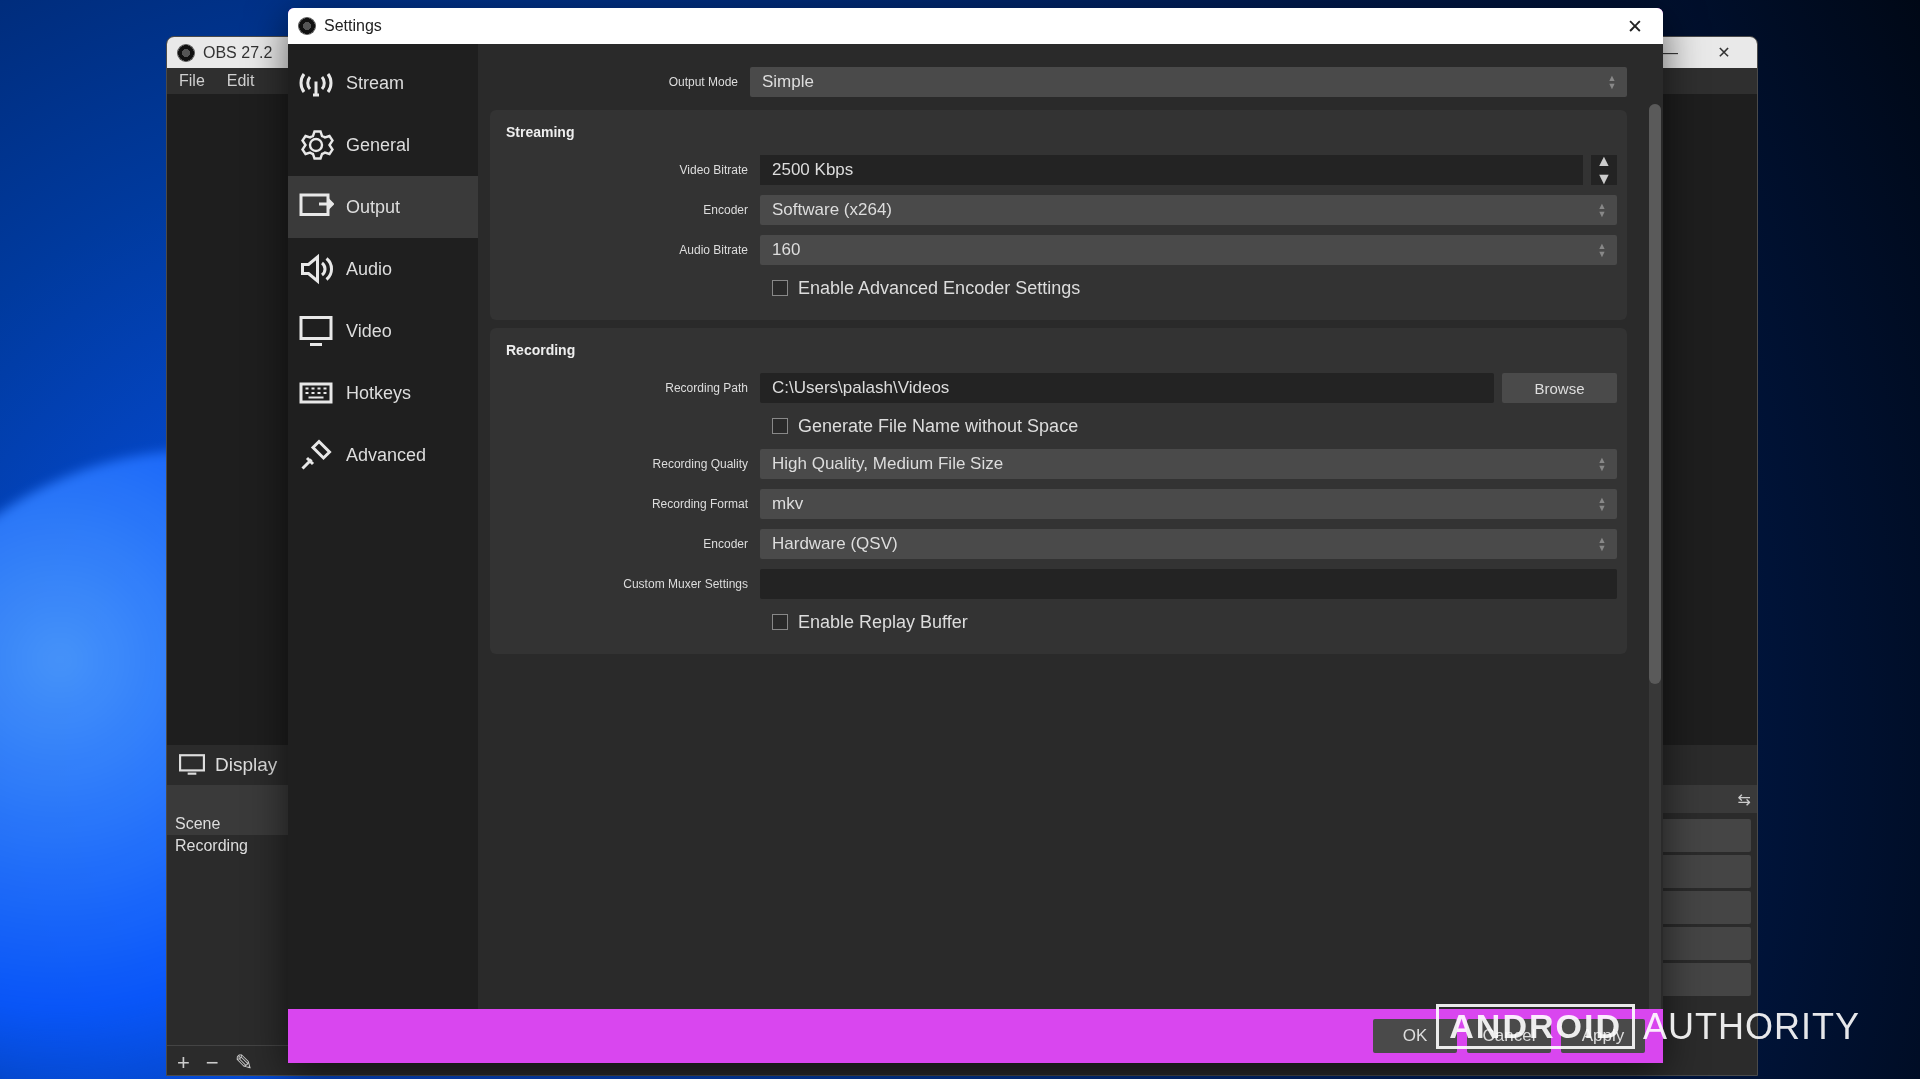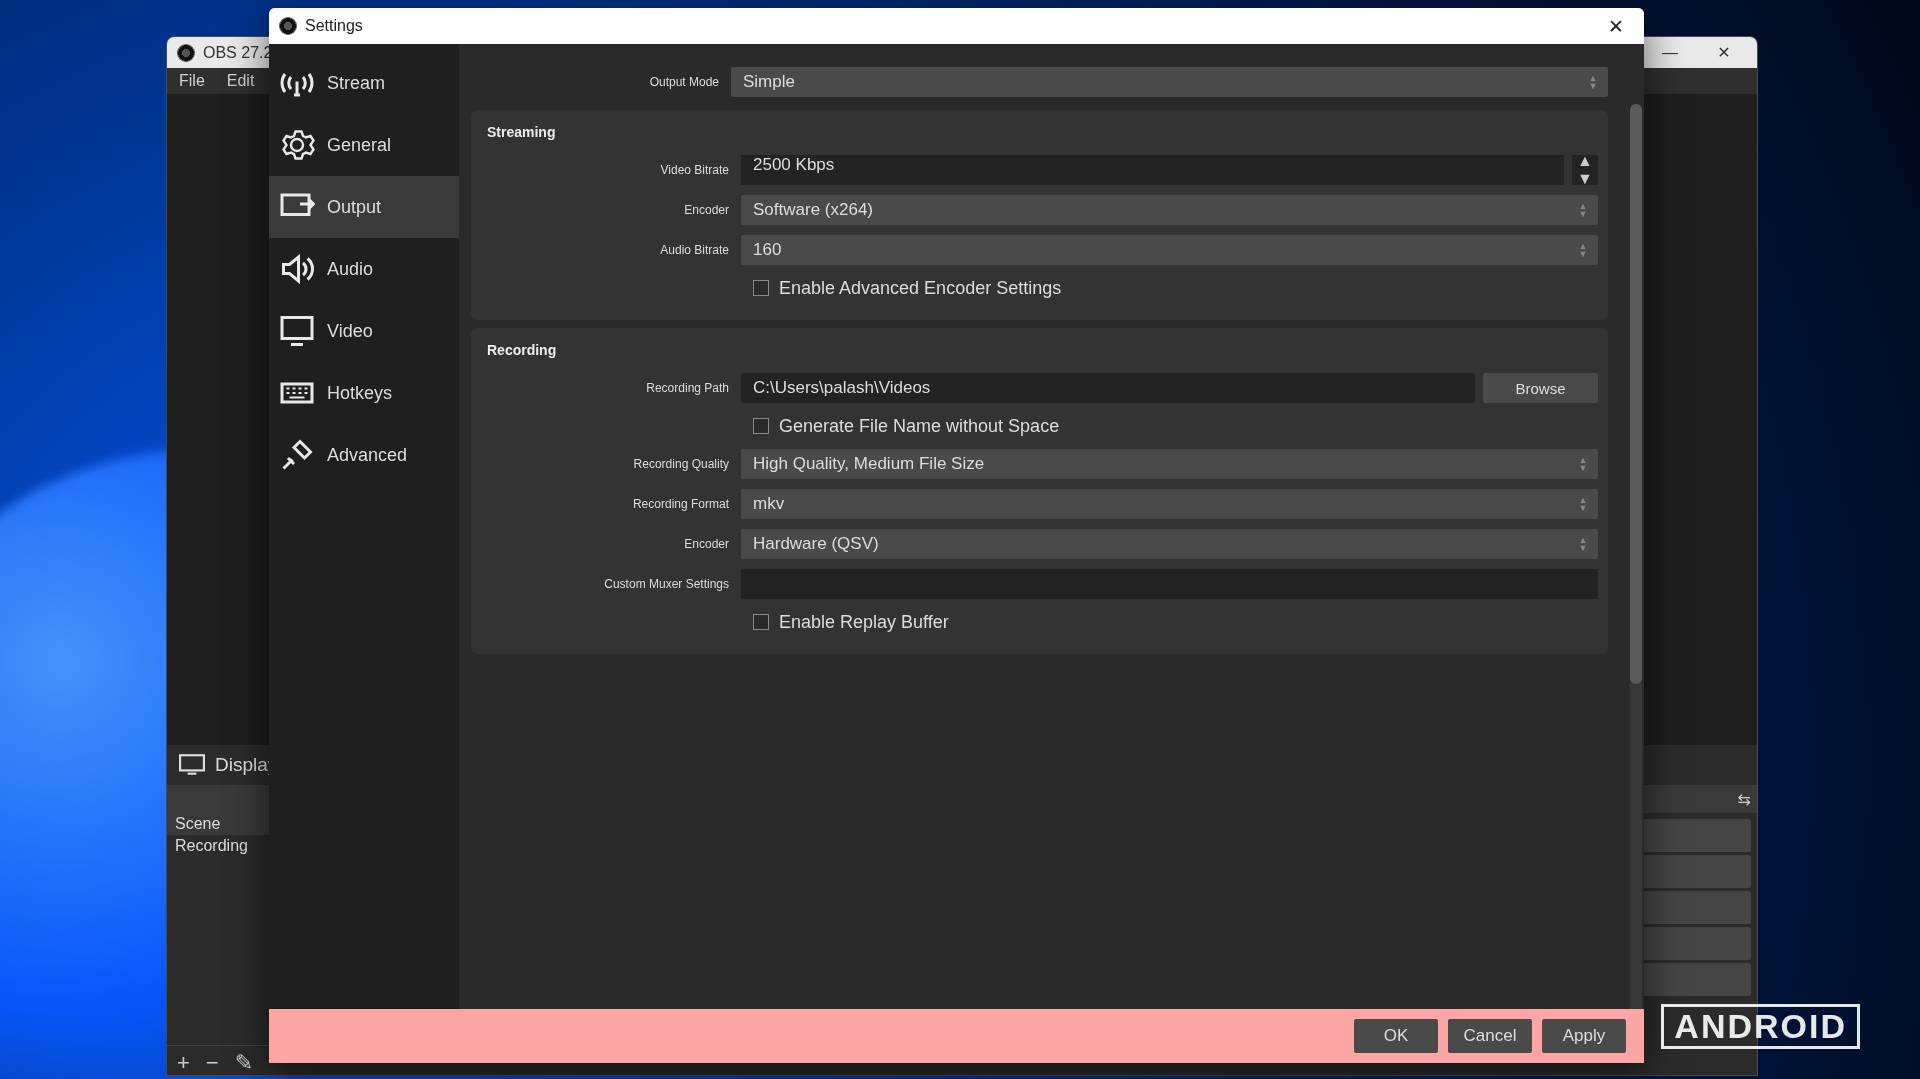--- a/index.html
+++ b/index.html
@@ -39,22 +39,22 @@
 .scene-toolbar{height:34px; border-top:1px solid #444; display:flex; align-items:center; gap:16px; padding:0 10px;}
 .scene-toolbar span{color:#ccc; font-size:22px; cursor:pointer;}
 
 .right-panel{flex:1; background:#2b2b2b;}
 .rp-head{height:28px; background:#3a3a3a; display:flex; justify-content:flex-end; align-items:center; padding:0 6px; color:#ccc;}
 .rp-list{padding:6px;}
 .rp-btn{height:33px; background:#454545; color:#ddd; margin-bottom:3px; display:flex; align-items:center; padding:0 12px; font-size:17px; border-radius:2px;}
 
 
 .settings {
-  position:absolute; left:269px; top:8px; width:1375px; height:1055px;
-  background:#fca5a5; border-radius:6px 6px 0 0; box-shadow:0 10px 40px rgba(0,0,0,.6); overflow:hidden;
+  position:absolute; left:288px; top:8px; width:1375px; height:1055px;
+  background:#d946ef; border-radius:6px 6px 0 0; box-shadow:0 10px 40px rgba(0,0,0,.6); overflow:hidden;
   display:flex; flex-direction:column;
 }
 .settings-titlebar{height:36px; background:#fff; display:flex; align-items:center; gap:8px; padding:0 10px; color:#222; font-size:16px;}
 .settings-titlebar .spacer{flex:1}
 .settings-titlebar .close{width:36px; text-align:center; font-size:19px; color:#222; cursor:pointer;}
 .settings-body{flex:1; display:flex; overflow:hidden;}
 .sidebar{width:190px; background:#1f1f1f; padding-top:8px;}
 .sb-item{height:62px; display:flex; align-items:center; gap:12px; padding:0 10px; color:#ddd; font-size:18px; cursor:pointer;}
 .sb-item.active{background:#3a3a3a;}
 .sb-item svg{width:36px; height:36px; fill:#e8e8e8;}
@@ -70,21 +70,21 @@
   padding:0 12px; border-radius:2px; display:flex; align-items:center; position:relative;
 }
 .textinput{background:#232323;}
 .spinner{
   width:22px; height:30px; display:flex; flex-direction:column; align-items:center; justify-content:center;
   color:#aaa; font-size:9px; line-height:8px;
 }
 .spinner-dark{background:#232323; width:26px; height:30px; display:flex; flex-direction:column; align-items:center; justify-content:center; color:#ccc;}
 .spinner-light{width:22px; color:#888;}
 .select .spinner{position:absolute; right:4px; top:0; bottom:0;}
-.numinput{flex:1; height:30px; background:#232323; color:#ddd; font-size:17px; padding:0 12px; display:flex; align-items:flex-start; position:relative;}
+.numinput{flex:1; height:30px; background:#232323; color:#ddd; font-size:17px; padding:0 12px; display:flex; align-items:center; position:relative;}
 
 .section{
   background:#333; border-radius:6px; margin:8px 28px 8px 4px; padding:10px 10px 14px 10px;
 }
 .section-title{color:#eee; font-size:14px; font-weight:600; padding:4px 6px 10px 6px;}
 .checkbox-row{display:flex; align-items:center; height:36px;}
 .checkbox-row .cb{margin-left:272px; width:16px; height:16px; border:1px solid #888; background:#2a2a2a; margin-right:10px;}
 .checkbox-row .cbl{color:#ddd; font-size:18px;}
 .browse-btn{width:115px; height:30px; background:#4a4a4a; color:#ddd; font-size:15px; display:flex; align-items:center; justify-content:center; border-radius:2px; cursor:pointer;}
 
@@ -331,13 +331,14 @@
 
   <div class="dialog-buttons">
     <div class="dlg-btn">OK</div>
     <div class="dlg-btn">Cancel</div>
     <div class="dlg-btn">Apply</div>
   </div>
 </div>
 
 <div class="watermark">
   <span class="box">ANDROID</span>
+  <span>AUTHORITY</span>
 </div>
 
 </body></html>

